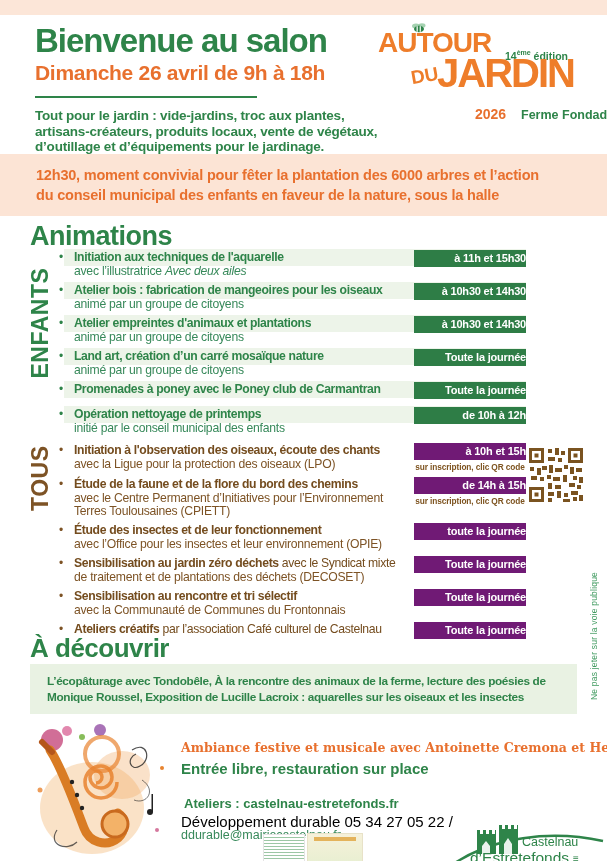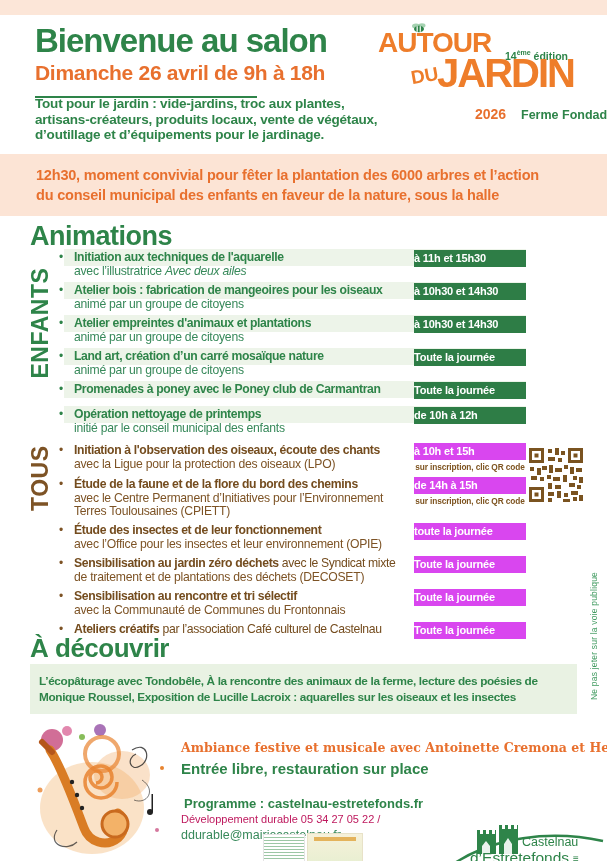--- a/index.html
+++ b/index.html
@@ -9,21 +9,21 @@
 
   
   .strip-top{left:0;top:0;width:607px;height:15px;background:#fce6d8}
   .banner{left:0;top:154px;width:607px;height:62px;background:#fce4d5;color:#e8702e;font-weight:bold;font-size:14.5px;letter-spacing:-0.2px;padding:11px 0 0 36px;line-height:1.4;box-sizing:border-box}
   .banner div{white-space:nowrap}
 
   
   .h-title{left:35px;top:22px;font-size:33px;font-weight:bold;color:#2e8449;letter-spacing:-1px;white-space:nowrap}
   .h-date{left:35px;top:61px;font-size:21px;font-weight:bold;color:#e8702e;letter-spacing:-0.3px;white-space:nowrap}
   .h-rule{left:35px;top:96px;width:222px;height:2px;background:#2e8449}
-  .h-intro{left:35px;top:96px;font-size:13.5px;font-weight:bold;color:#2e8449;line-height:15.5px;letter-spacing:-0.2px}
+  .h-intro{left:35px;top:108px;font-size:13.5px;font-weight:bold;color:#2e8449;line-height:15.5px;letter-spacing:-0.2px}
   .h-intro div{white-space:nowrap}
 
   
   .logo{left:375px;top:25px;width:228px;height:122px}
   .lg-w1{left:3px;top:2px;font-size:28px;font-weight:bold;color:#ee7d2a;letter-spacing:-1px}
   .lg-ed{left:130px;top:24px;font-size:10.5px;font-weight:bold;color:#2e8449;white-space:nowrap}
   .lg-ed sup{font-size:7px}
   .lg-w2{left:36px;top:40px;font-size:19px;font-weight:bold;color:#ee7d2a;transform:rotate(-10deg)}
   .lg-w3{left:62px;top:26px;font-size:40px;font-weight:bold;color:#ee7d2a;letter-spacing:-2px}
   .lg-year{left:100px;top:81px;font-size:14px;font-weight:bold;color:#e8702e}
@@ -45,42 +45,42 @@
   .item{position:relative;display:flex;margin-bottom:5px}
   .item.mt8{margin-top:8px}
   .stripe{position:absolute;left:8px;right:0;top:-1px;height:17px;background:#edf4e9}
   .bullet{width:18px;flex:none;position:relative;z-index:1;font-size:12px;line-height:15px;padding-left:3px;box-sizing:border-box}
   .bullet::before{content:"•"}
   .txt{flex:1;min-width:0;position:relative;z-index:1}
   .title{font-size:12.2px;font-weight:bold;line-height:15px;letter-spacing:-0.35px;white-space:nowrap}
   .title .rest{font-weight:normal}
   .sub{font-size:12.2px;line-height:13px;letter-spacing:-0.25px;white-space:nowrap}
   .badge-col{width:112px;flex:none;position:relative;z-index:2}
-  .badge{height:17px;line-height:17px;font-size:11px;font-weight:bold;color:#fff;text-align:left;letter-spacing:-0.2px;white-space:nowrap}
+  .badge{height:17px;line-height:17px;font-size:11px;font-weight:bold;color:#fff;text-align:right;letter-spacing:-0.2px;white-space:nowrap}
   .note{font-size:8.3px;font-weight:bold;color:#7d531f;text-align:center;margin-top:2px;letter-spacing:-0.1px;white-space:nowrap}
   .g{color:#37895a}
   .g .title{color:#2e8449}
   .g .bullet{color:#2e8449}
   .g .badge{background:#2e7d46}
   .b{color:#7d5325}
   .b .title{color:#744c1e}
-  .b .badge{background:#d946ef}
+  .b .badge{background:#701a75}
 
   .qr{left:528px;top:447px;width:56px;height:56px}
 
   
-  .disc-box{left:30px;top:664px;width:547px;height:50px;background:#e9f2e3;box-sizing:border-box;padding:10px 0 0 9px;color:#2e8449;font-weight:bold;font-size:11.8px;letter-spacing:-0.35px;line-height:1.35}
+  .disc-box{left:30px;top:664px;width:547px;height:50px;background:#e9f2e3;box-sizing:border-box;padding:10px 0 0 17px;color:#2e8449;font-weight:bold;font-size:11.8px;letter-spacing:-0.35px;line-height:1.35}
   .disc-box div{white-space:nowrap}
 
   
   .sax{left:22px;top:720px;width:155px;height:141px}
   .f-ambiance{left:181px;top:740px;font-family:"DejaVu Serif","Liberation Serif",serif;font-size:12.5px;font-weight:bold;color:#e8702e;white-space:nowrap}
   .f-entry{left:181px;top:760px;font-size:15px;font-weight:bold;color:#2e8449;white-space:nowrap}
   .f-prog{left:184px;top:796px;font-size:13px;font-weight:bold;color:#2e8449;white-space:nowrap}
-  .f-c1{left:181px;top:813px;font-size:11px;color:#be185d;white-space:nowrap}
+  .f-c1{left:181px;top:813px;font-size:15px;color:#000000;white-space:nowrap}
   .f-c2{left:181px;top:828px;font-size:12.5px;color:#37895a;white-space:nowrap}
   .thumb1{left:263px;top:834px;width:40px;height:27px;background:repeating-linear-gradient(#ffffff,#ffffff 2px,#9cc7a5 2px,#9cc7a5 3px);border:1px solid #e4e4e4}
   .thumb2{left:307px;top:833px;width:54px;height:28px;background:linear-gradient(#f6f1da,#e9efd2);border:1px solid #e8e2c8}
   .thumb2::before{content:"";position:absolute;left:6px;top:3px;right:6px;height:4px;background:#e0a43c;opacity:0.8}
   .castelnau{left:447px;top:820px;width:158px;height:60px}
   .cl-1{left:75px;top:15px;font-size:12.5px;color:#2e8449;white-space:nowrap}
   .cl-2{left:23px;top:29px;font-size:15.5px;color:#2e8449;white-space:nowrap}
   .cl-glyph{font-size:10px;margin-left:4px;vertical-align:1px}
 </style>
 </head>
@@ -353,21 +353,21 @@
       <circle cx="128" cy="92" r="3" fill="#222"></circle>
         <rect x="129.5" y="74" width="1.5" height="18" fill="#222"></rect>
       <circle cx="140" cy="48" r="2" fill="#e8832f"></circle>
         <circle cx="18" cy="70" r="2.5" fill="#e8832f" opacity="0.8"></circle>
         <circle cx="135" cy="110" r="2" fill="#c23d74" opacity="0.7"></circle>
     </svg>
   </div>
 
   <div class="abs f-ambiance">Ambiance festive et musicale avec Antoinette Cremona et Helios</div>
   <div class="abs f-entry">Entrée libre, restauration sur place</div>
-  <div class="abs f-prog">Programme : castelnau-estretefonds.fr</div>
+  <div class="abs f-prog">Ateliers : castelnau-estretefonds.fr</div>
   <div class="abs f-c1">Développement durable 05 34 27 05 22 /</div>
   <div class="abs f-c2">ddurable@mairiecastelnau.fr</div>
 
   <div class="abs thumb1"></div>
   <div class="abs thumb2"></div>
 
   <div class="abs castelnau">
     <svg width="158" height="60" viewBox="0 0 158 60" style="position:absolute;left:0;top:0">
       <path d="M2,47 C45,16 105,10 156,21" stroke="#2e8449" stroke-width="2.5" fill="none"></path>
       <path d="M2,54 L30,41" stroke="#2e8449" stroke-width="2" fill="none"></path>

